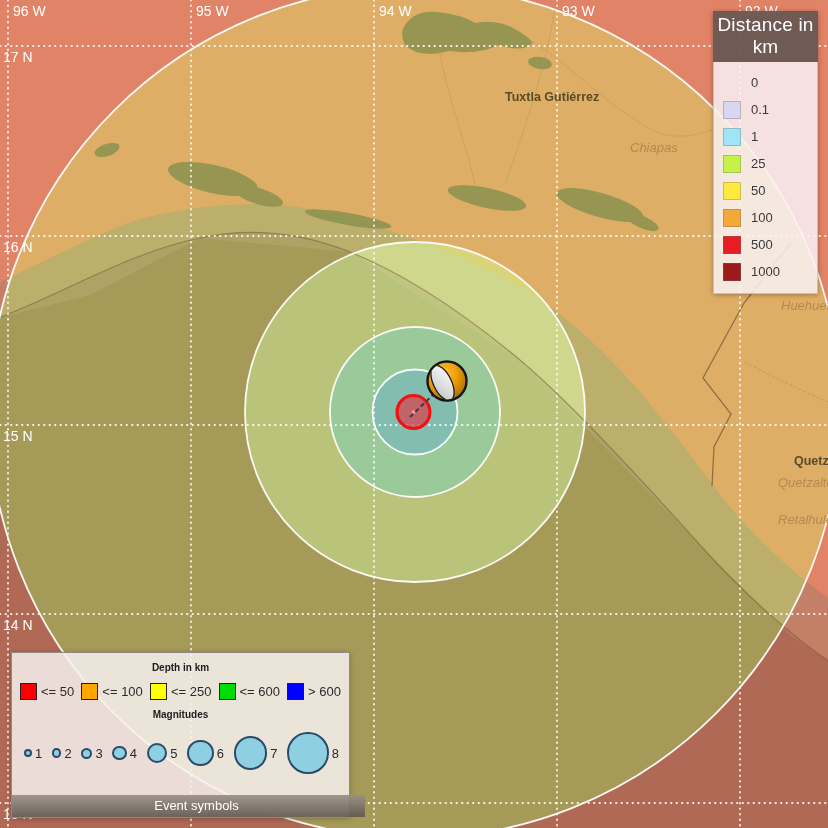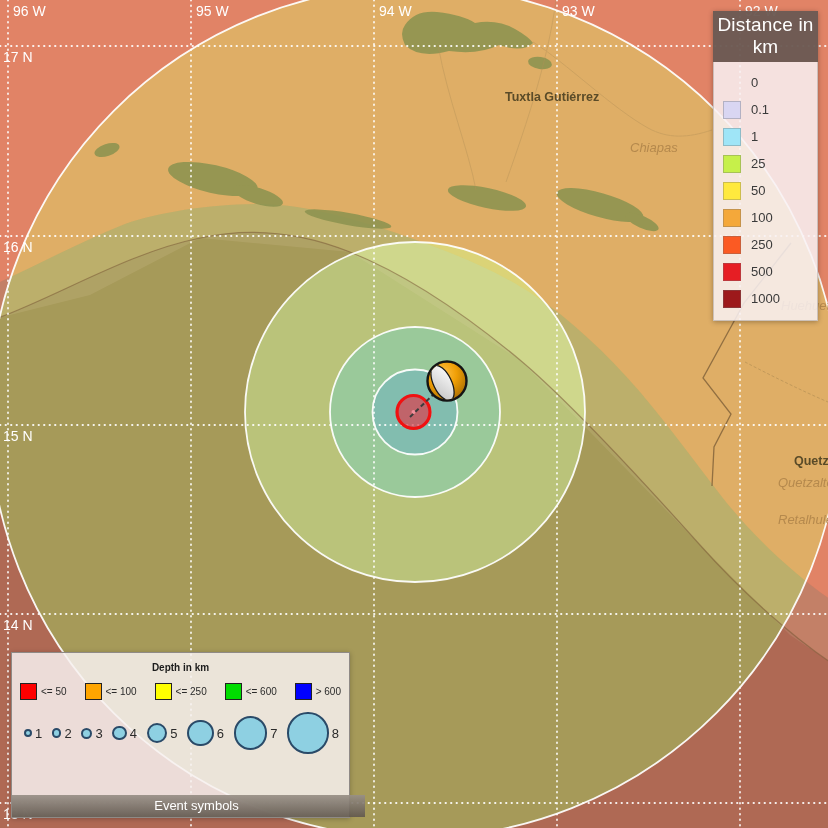--- a/index.html
+++ b/index.html
@@ -19,21 +19,21 @@
     border:1px solid rgba(110,110,110,.35);box-sizing:border-box;}
   .dist-row .sw.empty{border:none;background:transparent;}
 
   
   .ev-legend{position:absolute;left:11px;top:652px;width:339px;height:166px;
     background:rgba(247,241,240,.85);border:1px solid #8f8a86;box-sizing:border-box;
     box-shadow:0 1px 5px rgba(0,0,0,.25);color:#1c1c1c;}
   .ev-legend .ttl{text-align:center;font-weight:bold;font-size:10px;margin-top:9px;}
   .depth-row{display:flex;justify-content:space-between;align-items:center;
     padding:0 8px;margin-top:10px;}
-  .depth-item{display:flex;align-items:center;font-size:10px;color:#2b2b2b;}
+  .depth-item{display:flex;align-items:center;font-size:13px;color:#2b2b2b;}
   .depth-item .sw{width:17px;height:17px;border:1.6px solid #222;box-sizing:border-box;
     margin-right:4px;}
   .mag-row{display:flex;justify-content:space-between;align-items:center;
     padding:0 10px 0 12px;margin-top:10px;height:46px;}
   .mag-item{display:flex;align-items:center;}
   .mag-item .circ{border-radius:50%;background:#8ed0e2;border:2px solid #2a4a68;
     box-sizing:border-box;flex:0 0 auto;}
   .mag-item .lbl{font-size:13px;margin-left:3px;color:#2b2b2b;}
   .ev-footer{position:absolute;left:0;bottom:0;width:100%;height:22px;
     background:linear-gradient(rgba(152,143,134,.92),rgba(97,88,78,.92));
@@ -195,24 +195,20 @@
         </div>
         <div class="dist-row">
           <span class="sw" style="background: rgb(255, 233, 62);"></span>
           <span>50</span>
         </div>
         <div class="dist-row">
           <span class="sw" style="background: rgb(244, 168, 58);"></span>
           <span>100</span>
         </div>
         <div class="dist-row">
-          <span class="sw" style="background: rgb(251, 90, 35);"></span>
-          <span>250</span>
-        </div>
-        <div class="dist-row">
           <span class="sw" style="background: rgb(230, 30, 36);"></span>
           <span>500</span>
         </div>
         <div class="dist-row">
           <span class="sw" style="background: rgb(157, 25, 27);"></span>
           <span>1000</span>
         </div>
       </div>
   </div>
 
@@ -233,20 +229,21 @@
         </span>
         <span class="depth-item">
           <span class="sw" style="background: rgb(0, 221, 0);"></span>
           <span>&lt;= 600</span>
         </span>
         <span class="depth-item">
           <span class="sw" style="background: rgb(0, 0, 255);"></span>
           <span>&gt; 600</span>
         </span>
       </div>
+    <div class="ttl">Magnitudes</div>
     <div class="mag-row" id="mag-row">
         <span class="mag-item">
           <span class="circ" style="width: 8px; height: 8px;"></span>
           <span class="lbl">1</span>
         </span>
         <span class="mag-item">
           <span class="circ" style="width: 9.5px; height: 9.5px;"></span>
           <span class="lbl">2</span>
         </span>
         <span class="mag-item">

